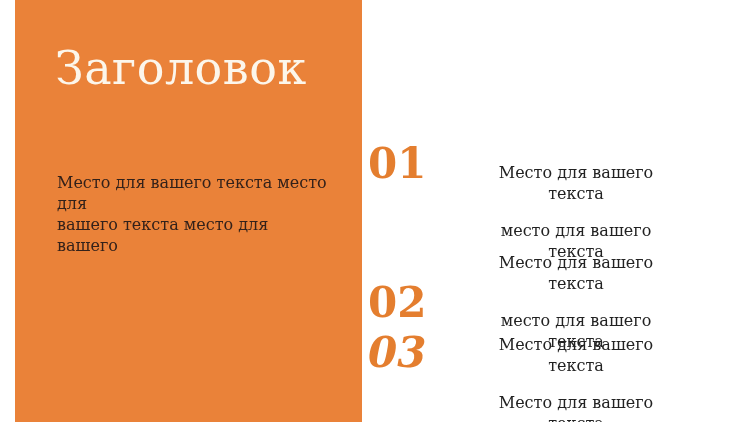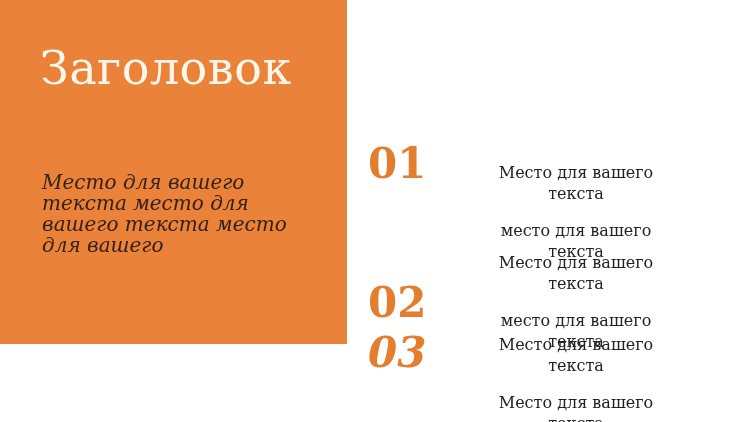--- a/index.html
+++ b/index.html
@@ -10,45 +10,44 @@
     overflow: hidden;
   }
   .slide {
     position: relative;
     width: 750px;
     height: 422px;
     background: var(--background, #fff);
   }
   .left-panel {
     position: absolute;
-    left: 0; top: 0;
+    left: 15px; top: 0;
     width: 347px;
-    height: 344px;
+    height: 422px;
     background: var(--panel-orange, #EA8239);
   }
   .slide-title {
     position: absolute;
     left: 40px;
     top: 40px;
     width: 280px;
     font-size: 46px;
     line-height: 56px;
     font-weight: 400;
     color: var(--title-color, #FCF6EB);
     letter-spacing: 0.5px;
   }
   .left-body {
     position: absolute;
     left: 42px;
     top: 172px;
     width: 275px;
-    font-size: 20px;
+    font-size: 16px;
     line-height: 21px;
     color: var(--left-text-color, #33211A);
-    font-style: italic;
   }
   .left-body .line { display: block; }
   .num {
     position: absolute;
     left: 368px;
     font-size: 42px;
     line-height: 42px;
     font-weight: 700;
     color: var(--number-orange, #E47E2F);
   }

